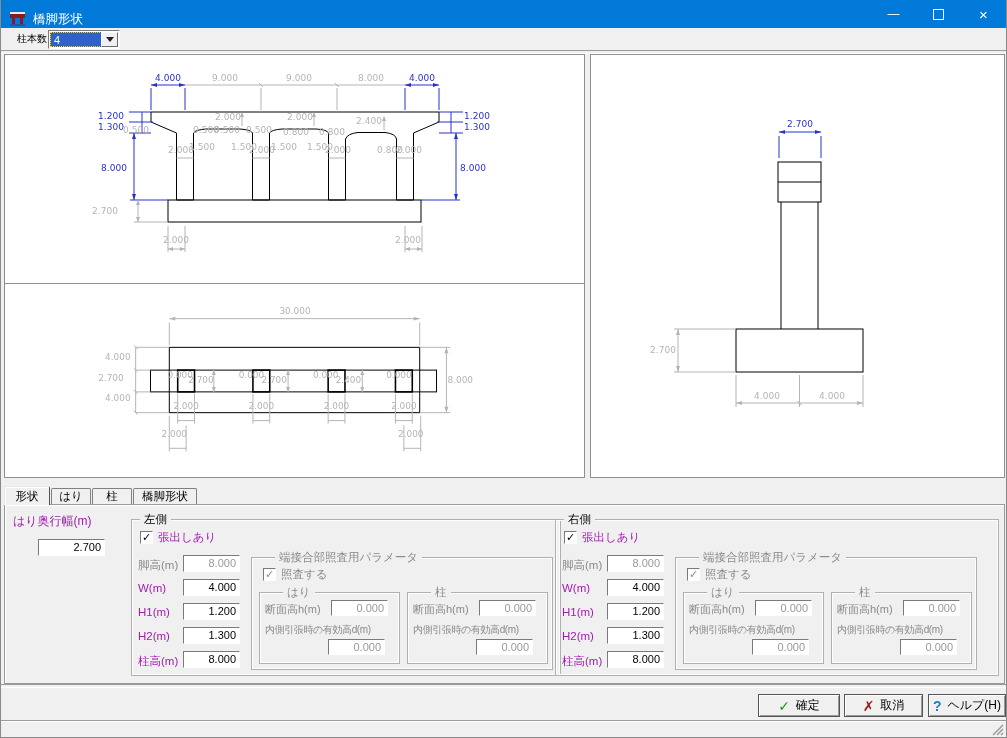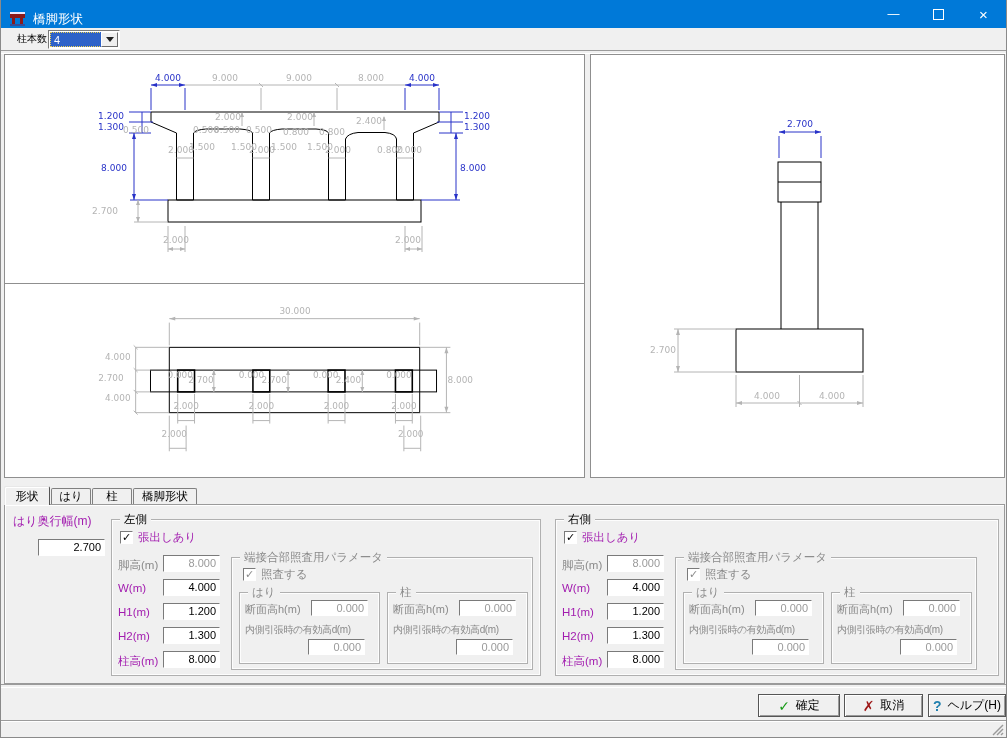--- a/index.html
+++ b/index.html
@@ -35,21 +35,21 @@
   .tab{position:absolute;box-sizing:border-box;border:1px solid #808080;border-bottom:none;border-radius:2px 2px 0 0;background:#f0f0f0;font-size:11.5px;text-align:center;cursor:default;}
   .tab.active{z-index:3;background:#f0f0f0;border-color:#e8e8e8 #555 #f0f0f0 #e8e8e8;box-shadow:inset 1px 1px 0 #fff;}
   #tabpage{position:absolute;left:3px;top:504px;width:1001px;height:180px;border:1px solid #9a9a9a;box-sizing:border-box;background:#f0f0f0;box-shadow:inset 1px 1px 0 #fff;z-index:1;}
   
   .lbl{position:absolute;font-size:11.5px;color:#a21caf;white-space:nowrap;}
   .lbl.dis{color:#8a8a8a;}
   .tbox{position:absolute;background:#fff;border:1px solid;border-color:#7a7a7a #fff #fff #7a7a7a;box-sizing:border-box;font-size:11px;text-align:right;padding:1px 3px 0 0;color:#000;}
   .tbox.dis{color:#9a9a9a;}
   .group{position:absolute;border:1px solid #b0b0b0;box-shadow:inset 0 0 0 1px #fdfdfd;box-sizing:border-box;}
   .group>.gtitle{position:absolute;top:-8px;left:8px;background:#f0f0f0;padding:0 4px;font-size:11.5px;white-space:nowrap;}
-  .group>.gtitle.dis{color:#8a8a8a;}
+  .group>.gtitle.dis{color:#8a8a8a;margin-left:15px;}
   .checkbox{position:absolute;width:13px;height:13px;background:#fff;border:1px solid;border-color:#7a7a7a #fff #fff #7a7a7a;box-sizing:border-box;font-size:11px;line-height:10px;text-align:center;}
   .checkbox .mark{display:none;font-weight:bold;color:#000;}
   .checkbox.on .mark{display:block;}
   .checkbox.dis .mark{color:#8a8a8a;}
   
   #groove{position:absolute;left:0;top:684px;width:100%;height:2px;border-top:1px solid #9b9b9b;border-bottom:1px solid #fff;}
   .btn{position:absolute;top:694px;height:23px;background:#f0f0f0;border:1px solid #555;box-shadow:inset 1px 1px 0 #fff, inset -1px -1px 0 #9a9a9a;display:flex;align-items:center;justify-content:center;gap:6px;font-size:12px;box-sizing:border-box;cursor:default;}
   .glyph-ok{color:#189a18;font-weight:bold;font-size:14px;}
   .glyph-cancel{color:#9c1414;font-weight:bold;font-size:14px;}
   .glyph-help{color:#1f7fae;font-weight:bold;font-size:14px;}
@@ -326,21 +326,21 @@
 
   <div class="tab active" style="left:3px;top:486px;width:46px;height:19px;line-height:18px;">形状</div>
   <div class="tab" style="left:50px;top:488px;width:40px;height:17px;line-height:15px;">はり</div>
   <div class="tab" style="left:91px;top:488px;width:40px;height:17px;line-height:15px;">柱</div>
   <div class="tab" style="left:132px;top:488px;width:64px;height:17px;line-height:15px;">橋脚形状</div>
 
   <div id="tabpage">
     <span class="lbl" style="left:8px;top:8px;font-size:12px;">はり奥行幅(m)</span>
     <div class="tbox" style="left:33px;top:34px;width:67px;height:17px;">2.700</div>
 
-    <div class="group" style="left:106px;top:14px;width:430px;height:157px;">
+    <div class="group" style="left:126px;top:14px;width:430px;height:157px;">
       <span class="gtitle">左側</span>
       <div class="checkbox on" style="left:8px;top:11px;">
           <span class="mark">✓</span>
         </div>
       <span class="lbl" style="left:26px;top:10px;">張出しあり</span>
 
       <span class="lbl dis" style="left:6px;top:38px;">脚高(m)</span>
       <div class="tbox dis" style="left:51px;top:35px;width:57px;height:17px;">8.000</div>
       <span class="lbl" style="left:6px;top:62px;">W(m)</span>
       <div class="tbox" style="left:51px;top:59px;width:57px;height:17px;">4.000</div>

